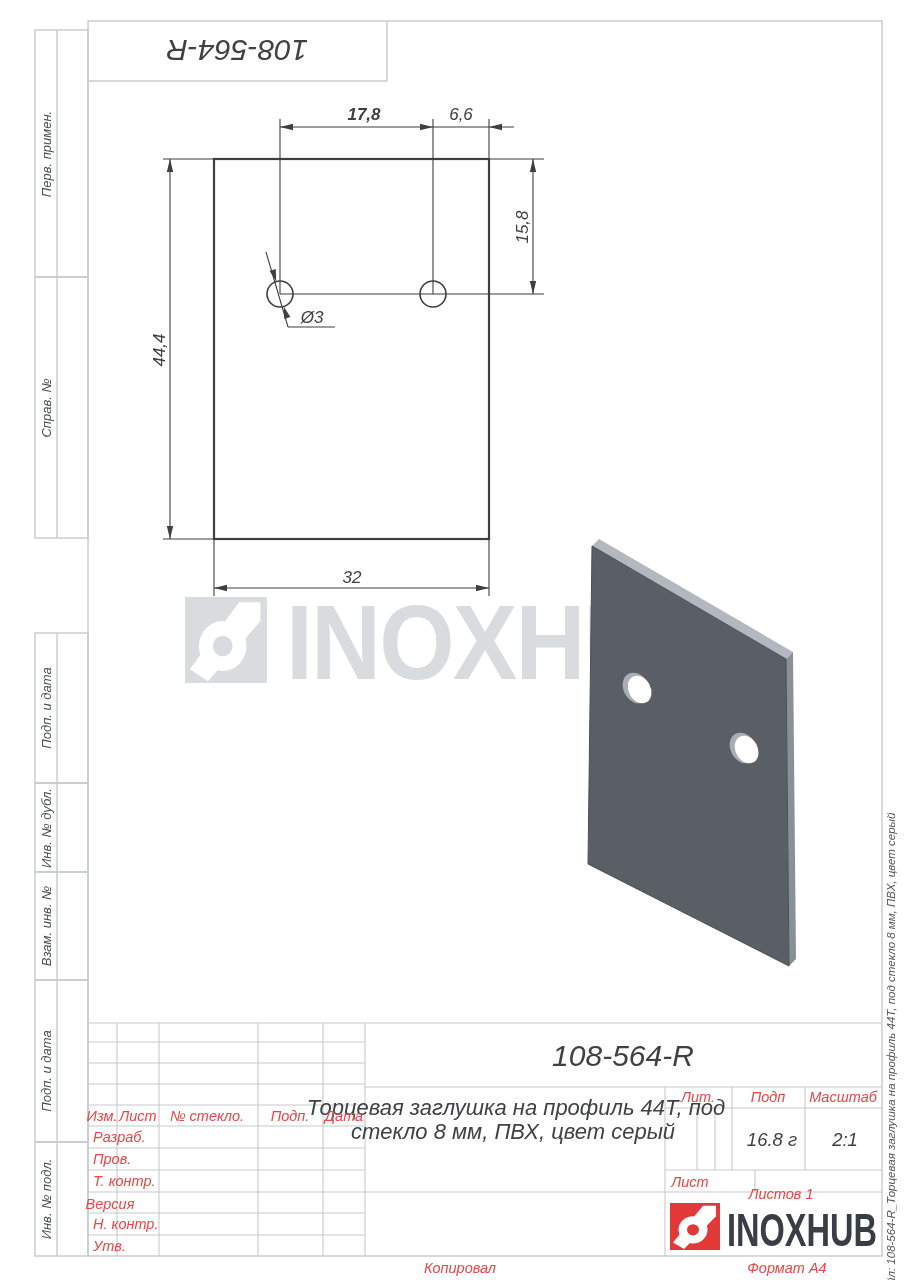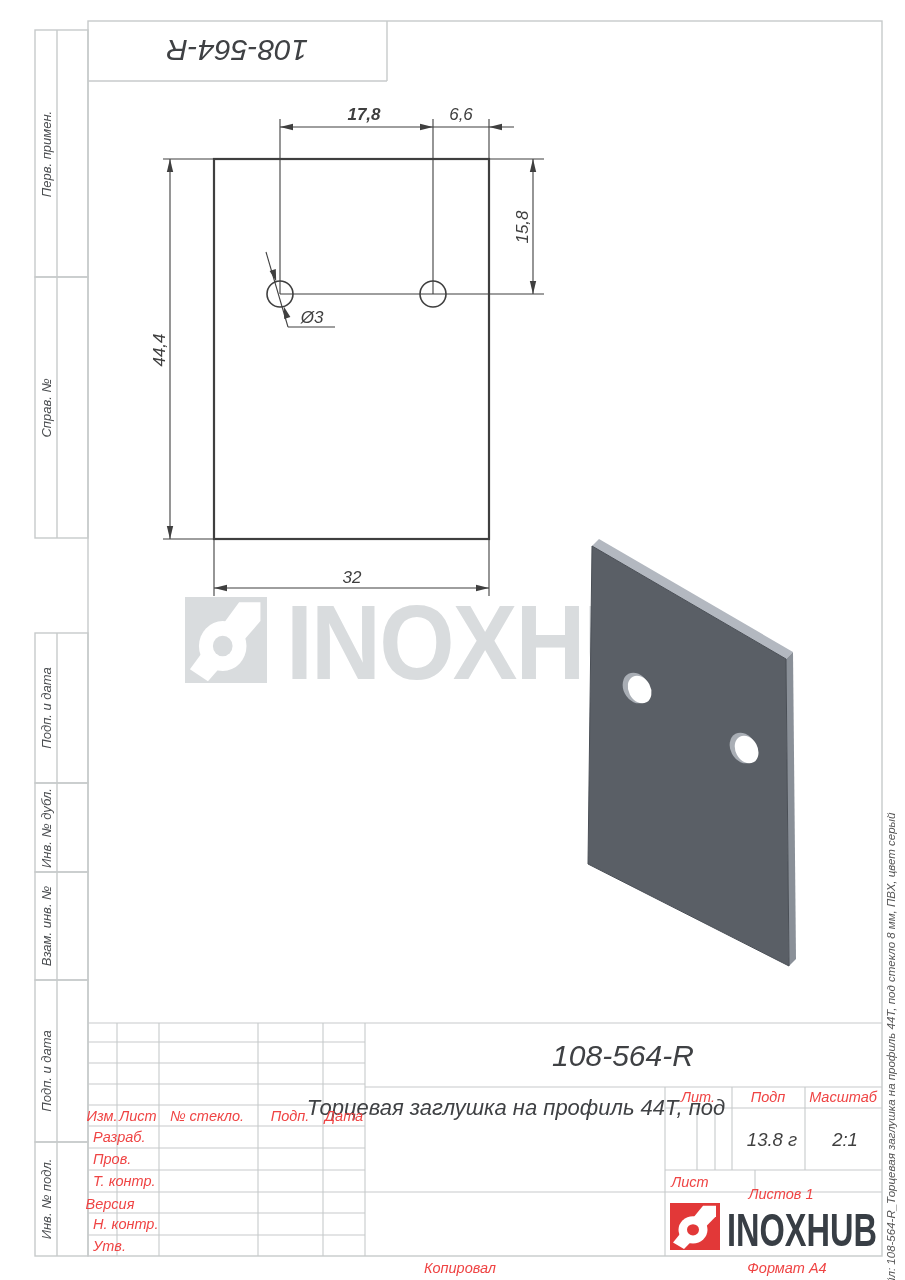--- a/index.html
+++ b/index.html
@@ -157,37 +157,38 @@
 
   <div class="t s17" style="left:364px;top:114px;font-weight:bold;">17,8</div>
   <div class="t s17" style="left:461px;top:114px;">6,6</div>
   <div class="t s17 rot90" style="left:522px;top:227px;">15,8</div>
   <div class="t s17 rot90" style="left:159px;top:350px;">44,4</div>
   <div class="t s17" style="left:352px;top:577px;">32</div>
   <div class="t s17" style="left:312px;top:317px;">Ø3</div>
 
   <div class="t s30" style="left:623px;top:1056px;">108-564-R</div>
   <div class="t s19" style="left:516px;top:1108px;">Торцевая заглушка на профиль 44Т, под</div>
+  <div class="t s19" style="left:513px;top:1132px;">стекло 8 мм, ПВХ, цвет серый</div>
 
   <div class="t s14" style="left:102px;top:1116px;">Изм.</div>
   <div class="t s14" style="left:138px;top:1116px;">Лист</div>
   <div class="t s14" style="left:207px;top:1116px;">№ стекло.</div>
   <div class="t s14" style="left:290px;top:1116px;">Подп.</div>
   <div class="t s14" style="left:344px;top:1116px;">Дата</div>
 
   <div class="t s14 lft" style="left:93px;top:1137px;">Разраб.</div>
   <div class="t s14 lft" style="left:93px;top:1159px;">Пров.</div>
   <div class="t s14 lft" style="left:93px;top:1181px;">Т. контр.</div>
   <div class="t s14 lft" style="left:93px;top:1224px;">Н. контр.</div>
   <div class="t s14 lft" style="left:93px;top:1246px;">Утв.</div>
 
   <div class="t s14" style="left:698px;top:1097px;">Лит.</div>
   <div class="t s14" style="left:768px;top:1097px;">Подп</div>
   <div class="t s14" style="left:843px;top:1097px;">Масштаб</div>
-  <div class="t s18" style="left:772px;top:1140px;">13.8 г</div>
+  <div class="t s18" style="left:772px;top:1140px;">16.8 г</div>
   <div class="t s18" style="left:845px;top:1140px;">2:1</div>
   <div class="t s14" style="left:690px;top:1182px;">Лист</div>
   <div class="t s14" style="left:781px;top:1182px;margin-top:12px;">Листов 1</div>
 
   <div class="t s14" style="left:110px;top:1204px;">Версия</div>
   <div class="t s14" style="left:460px;top:1268px;">Копировал</div>
   <div class="t s14" style="left:787px;top:1268px;">Формат А4</div>
 
   <div class="t s11 rot90" style="left:892px;top:1056px;">Файл: 108-564-R_Торцевая заглушка на профиль 44Т, под стекло 8 мм, ПВХ, цвет серый</div>
 

